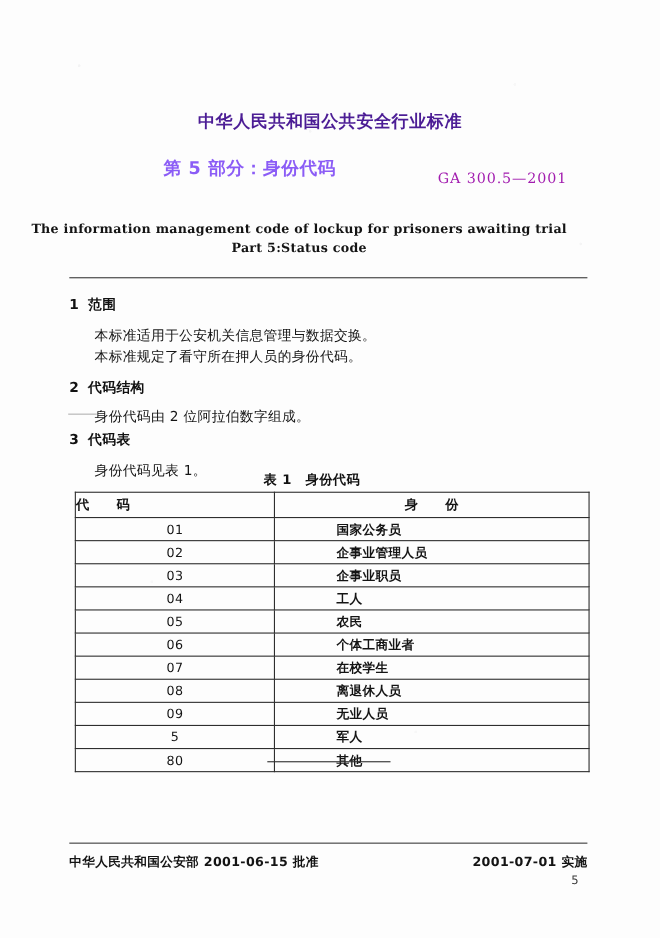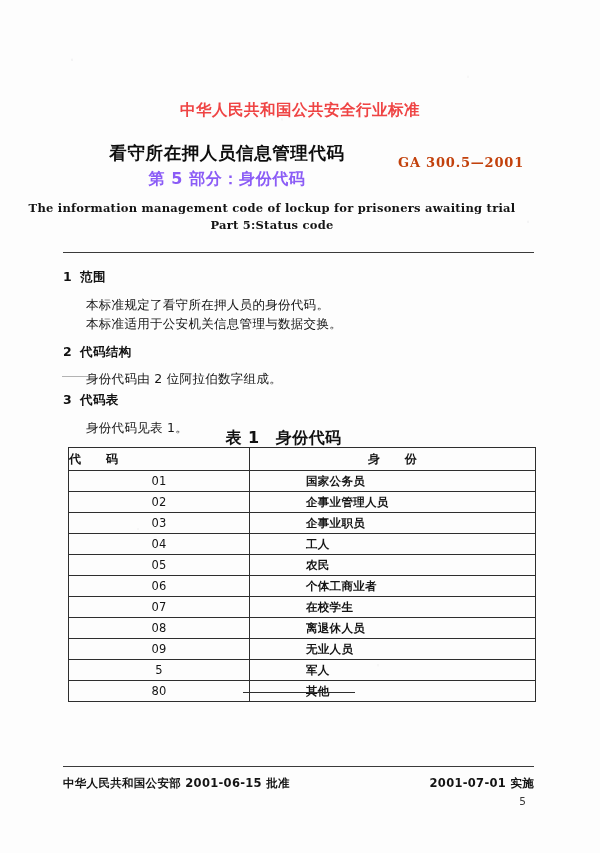--- a/index.html
+++ b/index.html
@@ -44,21 +44,21 @@
   
   .org-line {
     position: absolute;
     top: 100px;
     left: 0;
     width: 600px;
     text-align: center;
     font-size: 15.5px;
     font-weight: bold;
     letter-spacing: .5px;
-    color: #ef4444;
+    color: #4c1d95;
   }
   .title-block {
     position: absolute;
     top: 140px;
     left: 62px;
     width: 330px;
     text-align: center;
   }
   .title-line1 {
     font-size: 17.5px;
@@ -74,23 +74,23 @@
     line-height: 26px;
     color: #8b5cf6;
   }
   .std-no {
     position: absolute;
     top: 155px;
     left: 398px;
     width: 160px;
     font-family: "DejaVu Serif", "Liberation Serif", serif;
     font-size: 13px;
-    font-weight: bold;
+    font-weight: normal;
     letter-spacing: .8px;
-    color: #c2410c;
+    color: #a21caf;
   }
   .en-title {
     position: absolute;
     top: 200px;
     left: 0;
     width: 544px;
     text-align: center;
     font-family: "DejaVu Serif", "Liberation Serif", serif;
     font-weight: bold;
     font-size: 11.5px;
@@ -150,21 +150,21 @@
     opacity: .75;
   }
 
   
   .table-caption {
     position: absolute;
     top: 428px;
     left: 0;
     width: 567px;
     text-align: center;
-    font-size: 16px;
+    font-size: 12px;
     font-weight: bold;
     color: #121212;
     letter-spacing: .4px;
   }
   table.codes {
     position: absolute;
     top: 447px;
     left: 68px;
     width: 465px;
     border-collapse: collapse;
@@ -250,39 +250,38 @@
 </style>
 </head>
 <body>
 
 <div id="page">
   <div class="content">
 
     <div class="org-line">中华人民共和国公共安全行业标准</div>
 
     <div class="title-block">
-      <div class="title-line1">看守所在押人员信息管理代码</div>
       <div class="title-line2">第 5 部分：身份代码</div>
     </div>
 
     <div class="std-no">GA 300.5—2001</div>
 
     <div class="en-title">
       <div class="l1">The information management code of lockup for prisoners awaiting trial</div>
       <div class="l2">Part 5:Status code</div>
     </div>
 
     <div class="rule-top"></div>
 
     <div class="clause c1">
       <span class="num">1</span><span>范围</span>
     </div>
     <div class="para p1">
+      <div>本标准适用于公安机关信息管理与数据交换。</div>
       <div>本标准规定了看守所在押人员的身份代码。</div>
-      <div>本标准适用于公安机关信息管理与数据交换。</div>
     </div>
 
     <div class="clause c2">
       <span class="num">2</span><span>代码结构</span>
     </div>
     <div class="streak"></div>
     <div class="para p2">
       <div>身份代码由 2 位阿拉伯数字组成。</div>
     </div>
 

